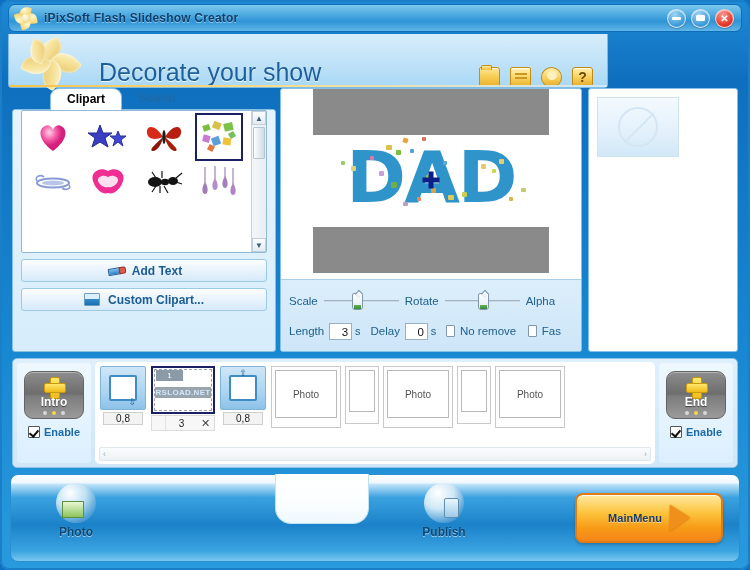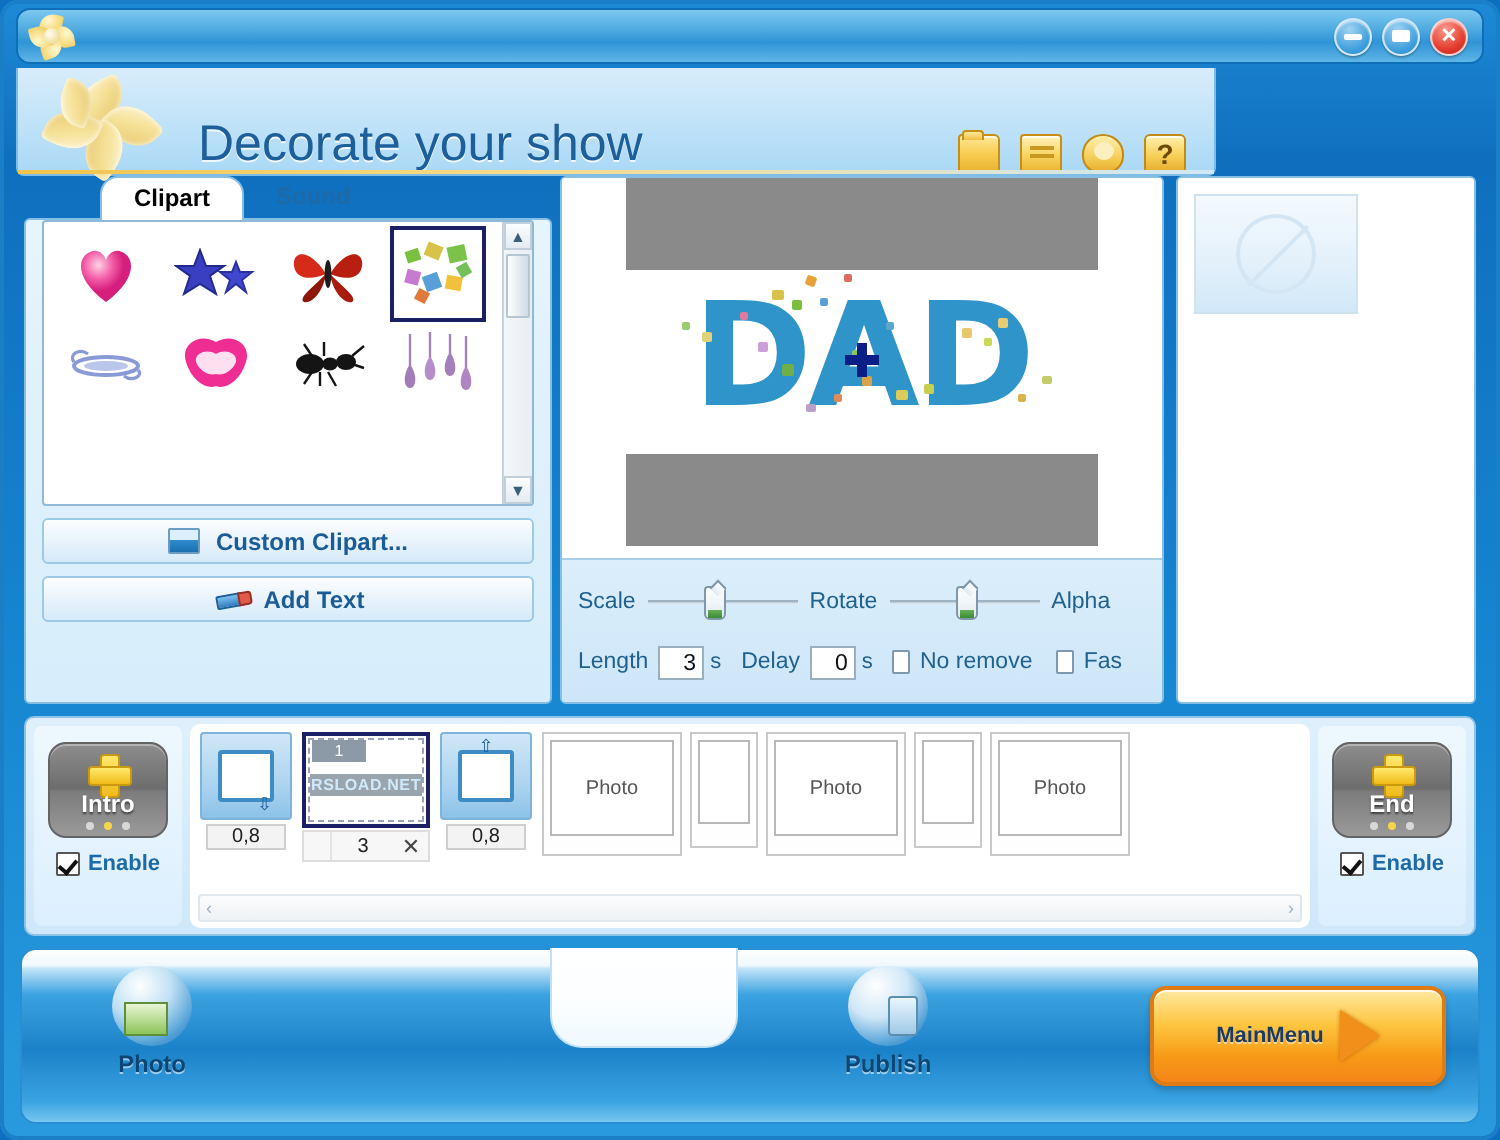--- a/index.html
+++ b/index.html
@@ -518,20 +518,21 @@
 <div class="window">
 
   <div class="titlebar">
     <div class="app-logo">
       <span class="petal p1"></span>
         <span class="petal p2"></span>
       <span class="petal p3"></span>
         <span class="petal p4"></span>
       <span class="core"></span>
     </div>
+    <div class="title-text">iPixSoft Flash Slideshow Creator</div>
     <div class="win-btns">
       <div class="wb min">
           <span class="bar"></span>
         </div>
       <div class="wb max">
           <span class="bar2"></span>
         </div>
       <div class="wb close">✕</div>
     </div>
   </div>
@@ -646,26 +647,26 @@
             <div class="clip-cell"></div>
           </div>
           <div class="vscroll">
             <div class="arrow-btn">▲</div>
             <div class="thumb"></div>
             <div class="arrow-btn bot">▼</div>
           </div>
         </div>
 
         <div class="wide-btn">
+          <span class="pencil"></span>
+          <span>Add Text</span>
+        </div>
+        <div class="wide-btn">
           <span class="pic-ico"></span>
           <span>Custom Clipart...</span>
-        </div>
-        <div class="wide-btn">
-          <span class="pencil"></span>
-          <span>Add Text</span>
         </div>
       </div>
     </div>
 
     <div class="center-panel">
       <div class="stage">
         <div class="band-top"></div>
         <div class="band-bot"></div>
         <div class="canvas">
           <div class="dadtext">DAD</div>

